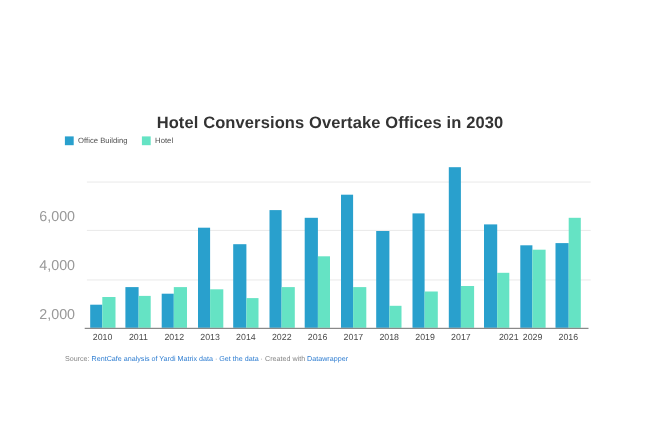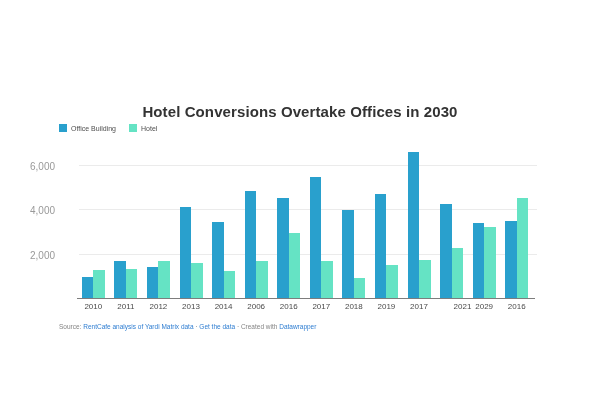--- a/index.html
+++ b/index.html
@@ -13,22 +13,22 @@
     font-size:15px;font-weight:bold;color:#333333;letter-spacing:.1px;
   }
   #legend{
     position:absolute;top:124px;left:59px;display:flex;align-items:center;
     font-size:7px;color:#4e4e4e;
   }
   .legend-item{display:flex;align-items:center;margin-right:13px;}
   .legend-swatch{width:8px;height:8px;margin-right:4px;display:inline-block;}
   #yaxis{position:absolute;left:0;top:0;width:600px;height:407px;pointer-events:none;}
   .ytick{
-    position:absolute;left:30px;width:44px;text-align:left;
-    font-size:10px;color:#999999;
+    position:absolute;left:30px;width:44px;text-align:center;
+    font-size:13px;color:#999999;margin-top:28px;
   }
   #plot{position:absolute;left:77px;top:145px;width:456px;height:154px;}
   .gridline{position:absolute;left:2px;right:-4px;height:1px;background:#ebebeb;}
   .axis-line{position:absolute;left:0;right:-2px;bottom:0;height:1px;background:#7d7d7d;}
   .bar{position:absolute;bottom:1px;}
   .xtick{
     position:absolute;top:157px;width:33px;text-align:center;
     font-size:8px;color:#4a4a4a;
   }
   #footer{
@@ -73,21 +73,21 @@
     <div class="bar" title="Hotel 2012: 1650" style="width: 11.5px; height: 36.6667px; left: 81.4286px; background: rgb(101, 227, 196);"></div>
     <div class="xtick" style="left: 64.9286px;">2012</div>
     <div class="bar" title="Office Building 2013: 4080" style="width: 11.5px; height: 90.6667px; left: 102.5px; background: rgb(41, 160, 205);"></div>
     <div class="bar" title="Hotel 2013: 1560" style="width: 11.5px; height: 34.6667px; left: 114px; background: rgb(101, 227, 196);"></div>
     <div class="xtick" style="left: 97.5px;">2013</div>
     <div class="bar" title="Office Building 2014: 3420" style="width: 11.5px; height: 76px; left: 135.071px; background: rgb(41, 160, 205);"></div>
     <div class="bar" title="Hotel 2014: 1230" style="width: 11.5px; height: 27.3333px; left: 146.571px; background: rgb(101, 227, 196);"></div>
     <div class="xtick" style="left: 130.071px; text-align: center;">2014</div>
     <div class="bar" title="Office Building 2015: 4810" style="width: 11.5px; height: 106.889px; left: 167.643px; background: rgb(41, 160, 205);"></div>
     <div class="bar" title="Hotel 2015: 1680" style="width: 11.5px; height: 37.3333px; left: 179.143px; background: rgb(101, 227, 196);"></div>
-    <div class="xtick" style="left: 162.643px;">2006</div>
+    <div class="xtick" style="left: 162.643px;">2022</div>
     <div class="bar" title="Office Building 2016: 4490" style="width: 11.5px; height: 99.7778px; left: 200.214px; background: rgb(41, 160, 205);"></div>
     <div class="bar" title="Hotel 2016: 2940" style="width: 11.5px; height: 65.3333px; left: 211.714px; background: rgb(101, 227, 196);"></div>
     <div class="xtick" style="left: 195.214px;">2016</div>
     <div class="bar" title="Office Building 2017: 5440" style="width: 11.5px; height: 120.889px; left: 232.786px; background: rgb(41, 160, 205);"></div>
     <div class="bar" title="Hotel 2017: 1670" style="width: 11.5px; height: 37.1111px; left: 244.286px; background: rgb(101, 227, 196);"></div>
     <div class="xtick" style="left: 227.786px;">2017</div>
     <div class="bar" title="Office Building 2018: 3970" style="width: 11.5px; height: 88.2222px; left: 265.357px; background: rgb(41, 160, 205);"></div>
     <div class="bar" title="Hotel 2018: 910" style="width: 11.5px; height: 20.2222px; left: 276.857px; background: rgb(101, 227, 196);"></div>
     <div class="xtick" style="left: 260.357px;">2018</div>
     <div class="bar" title="Office Building 2019: 4670" style="width: 11.5px; height: 103.778px; left: 297.929px; background: rgb(41, 160, 205);"></div>

